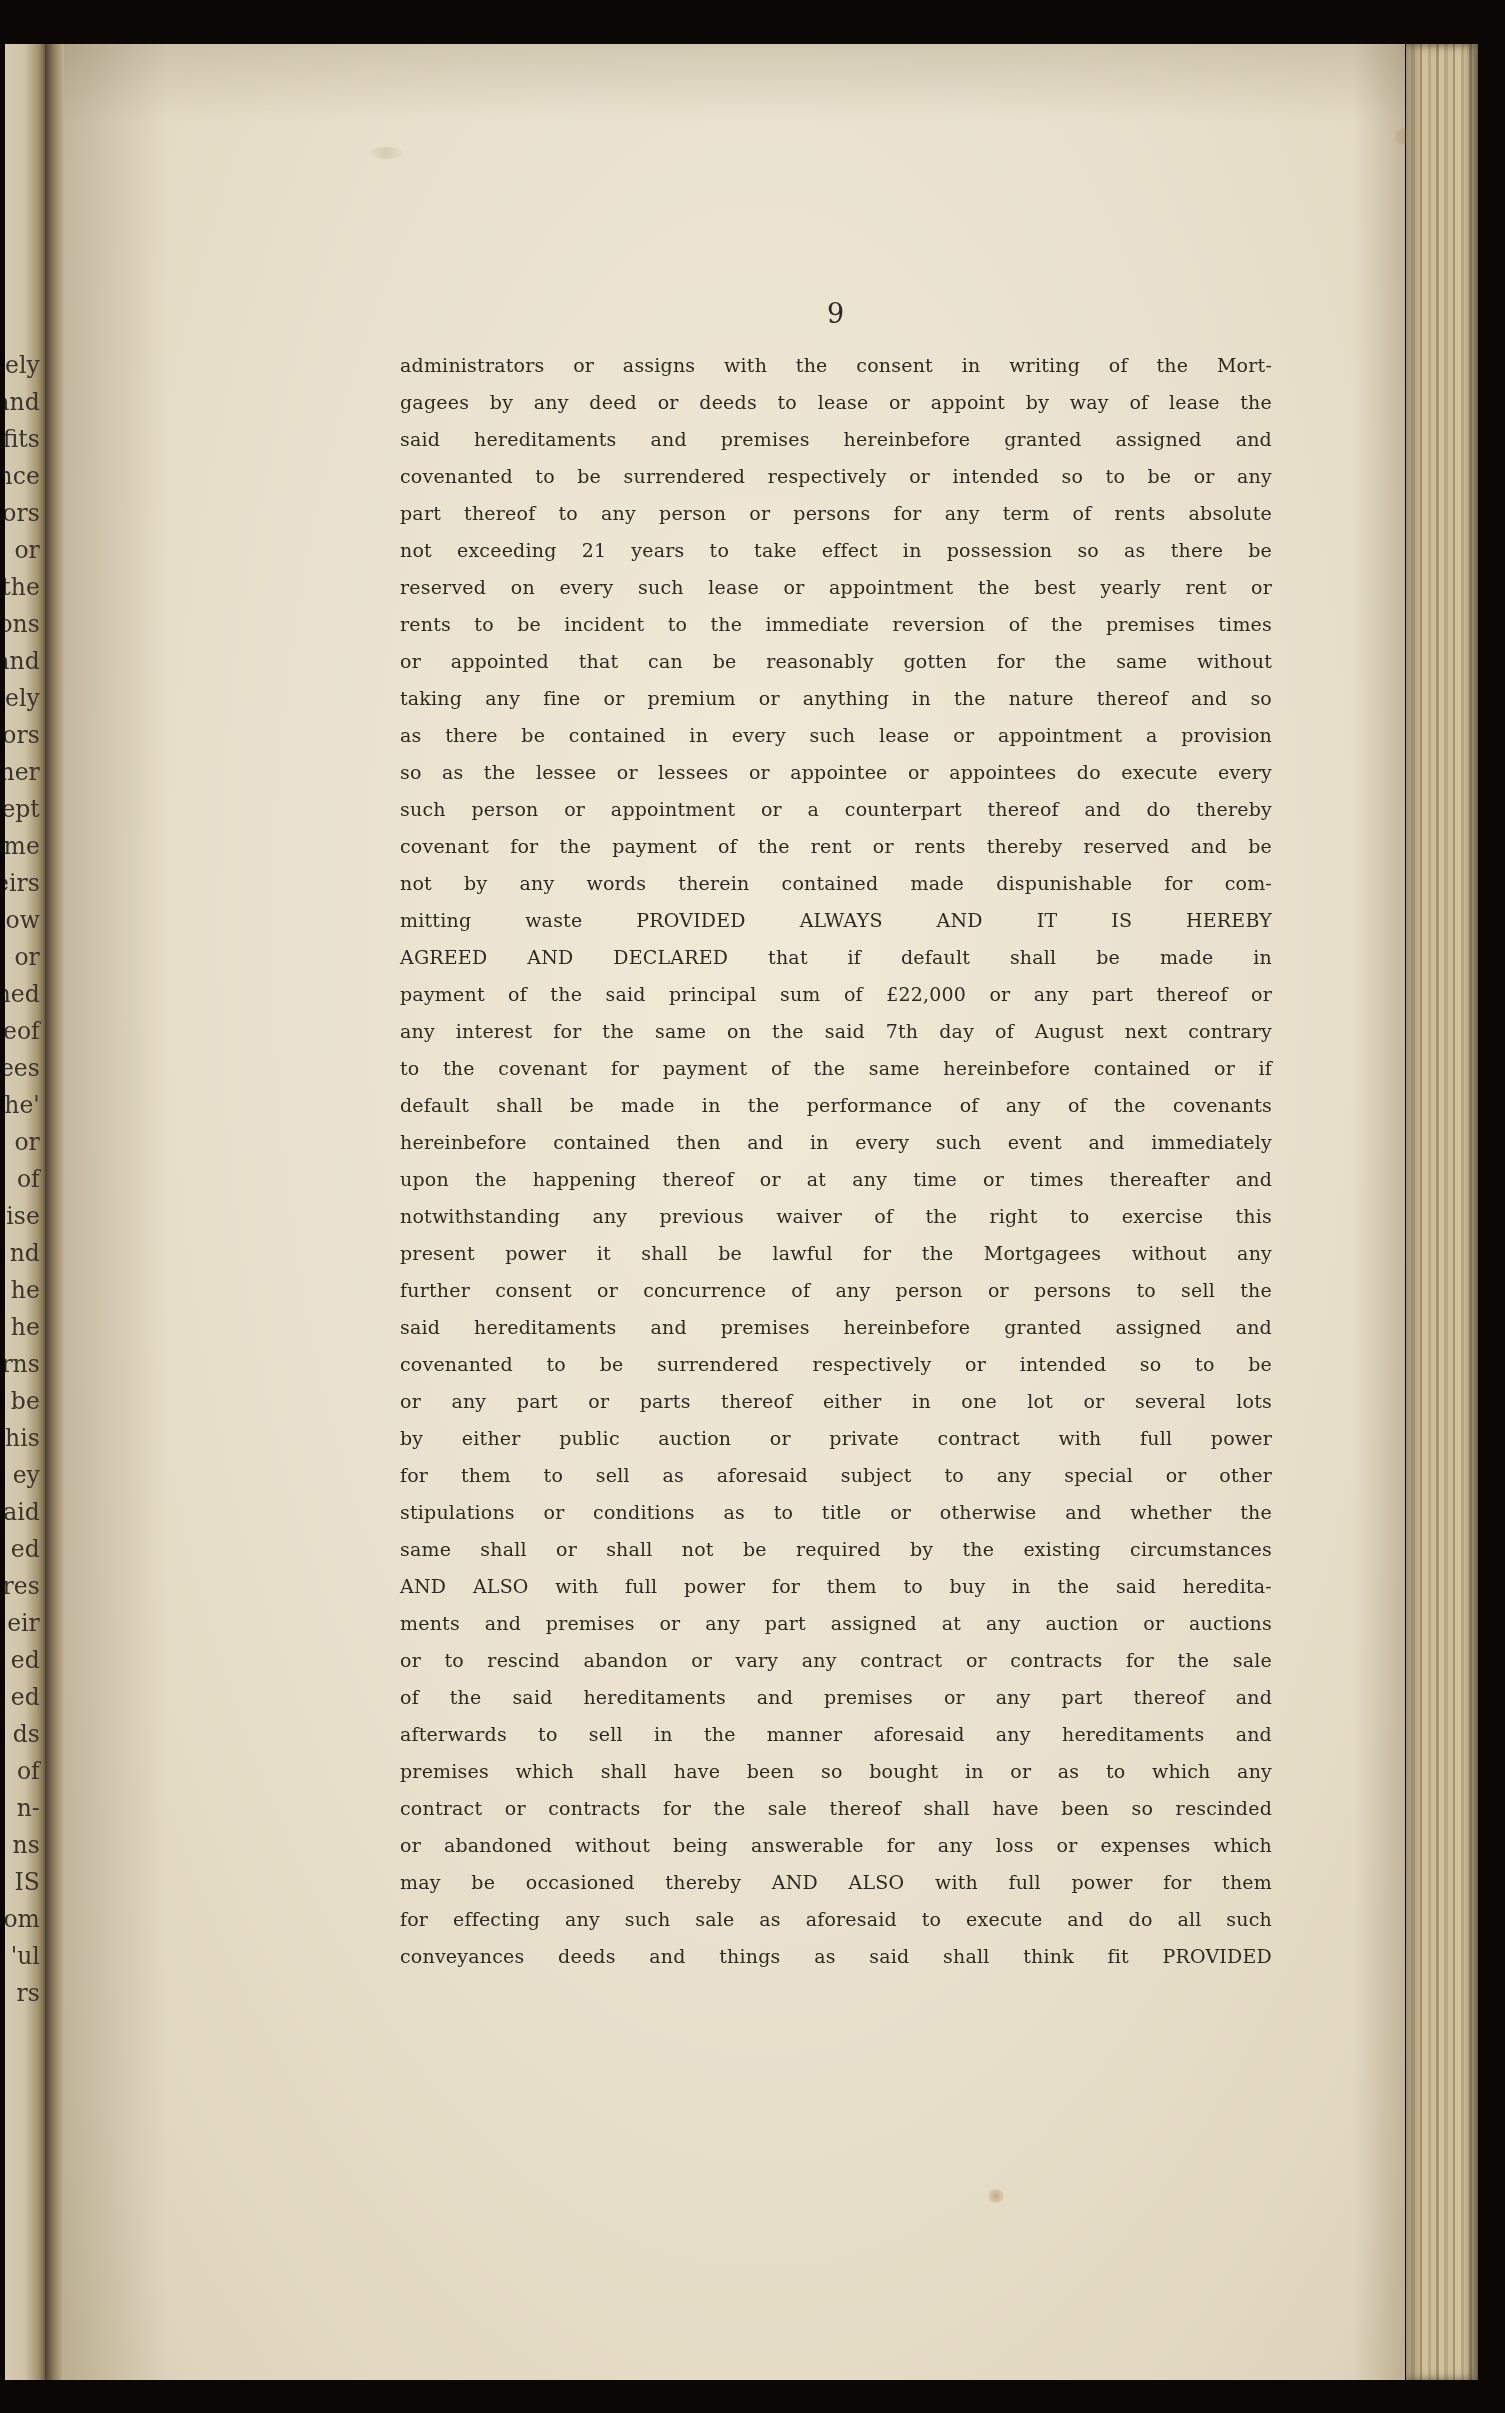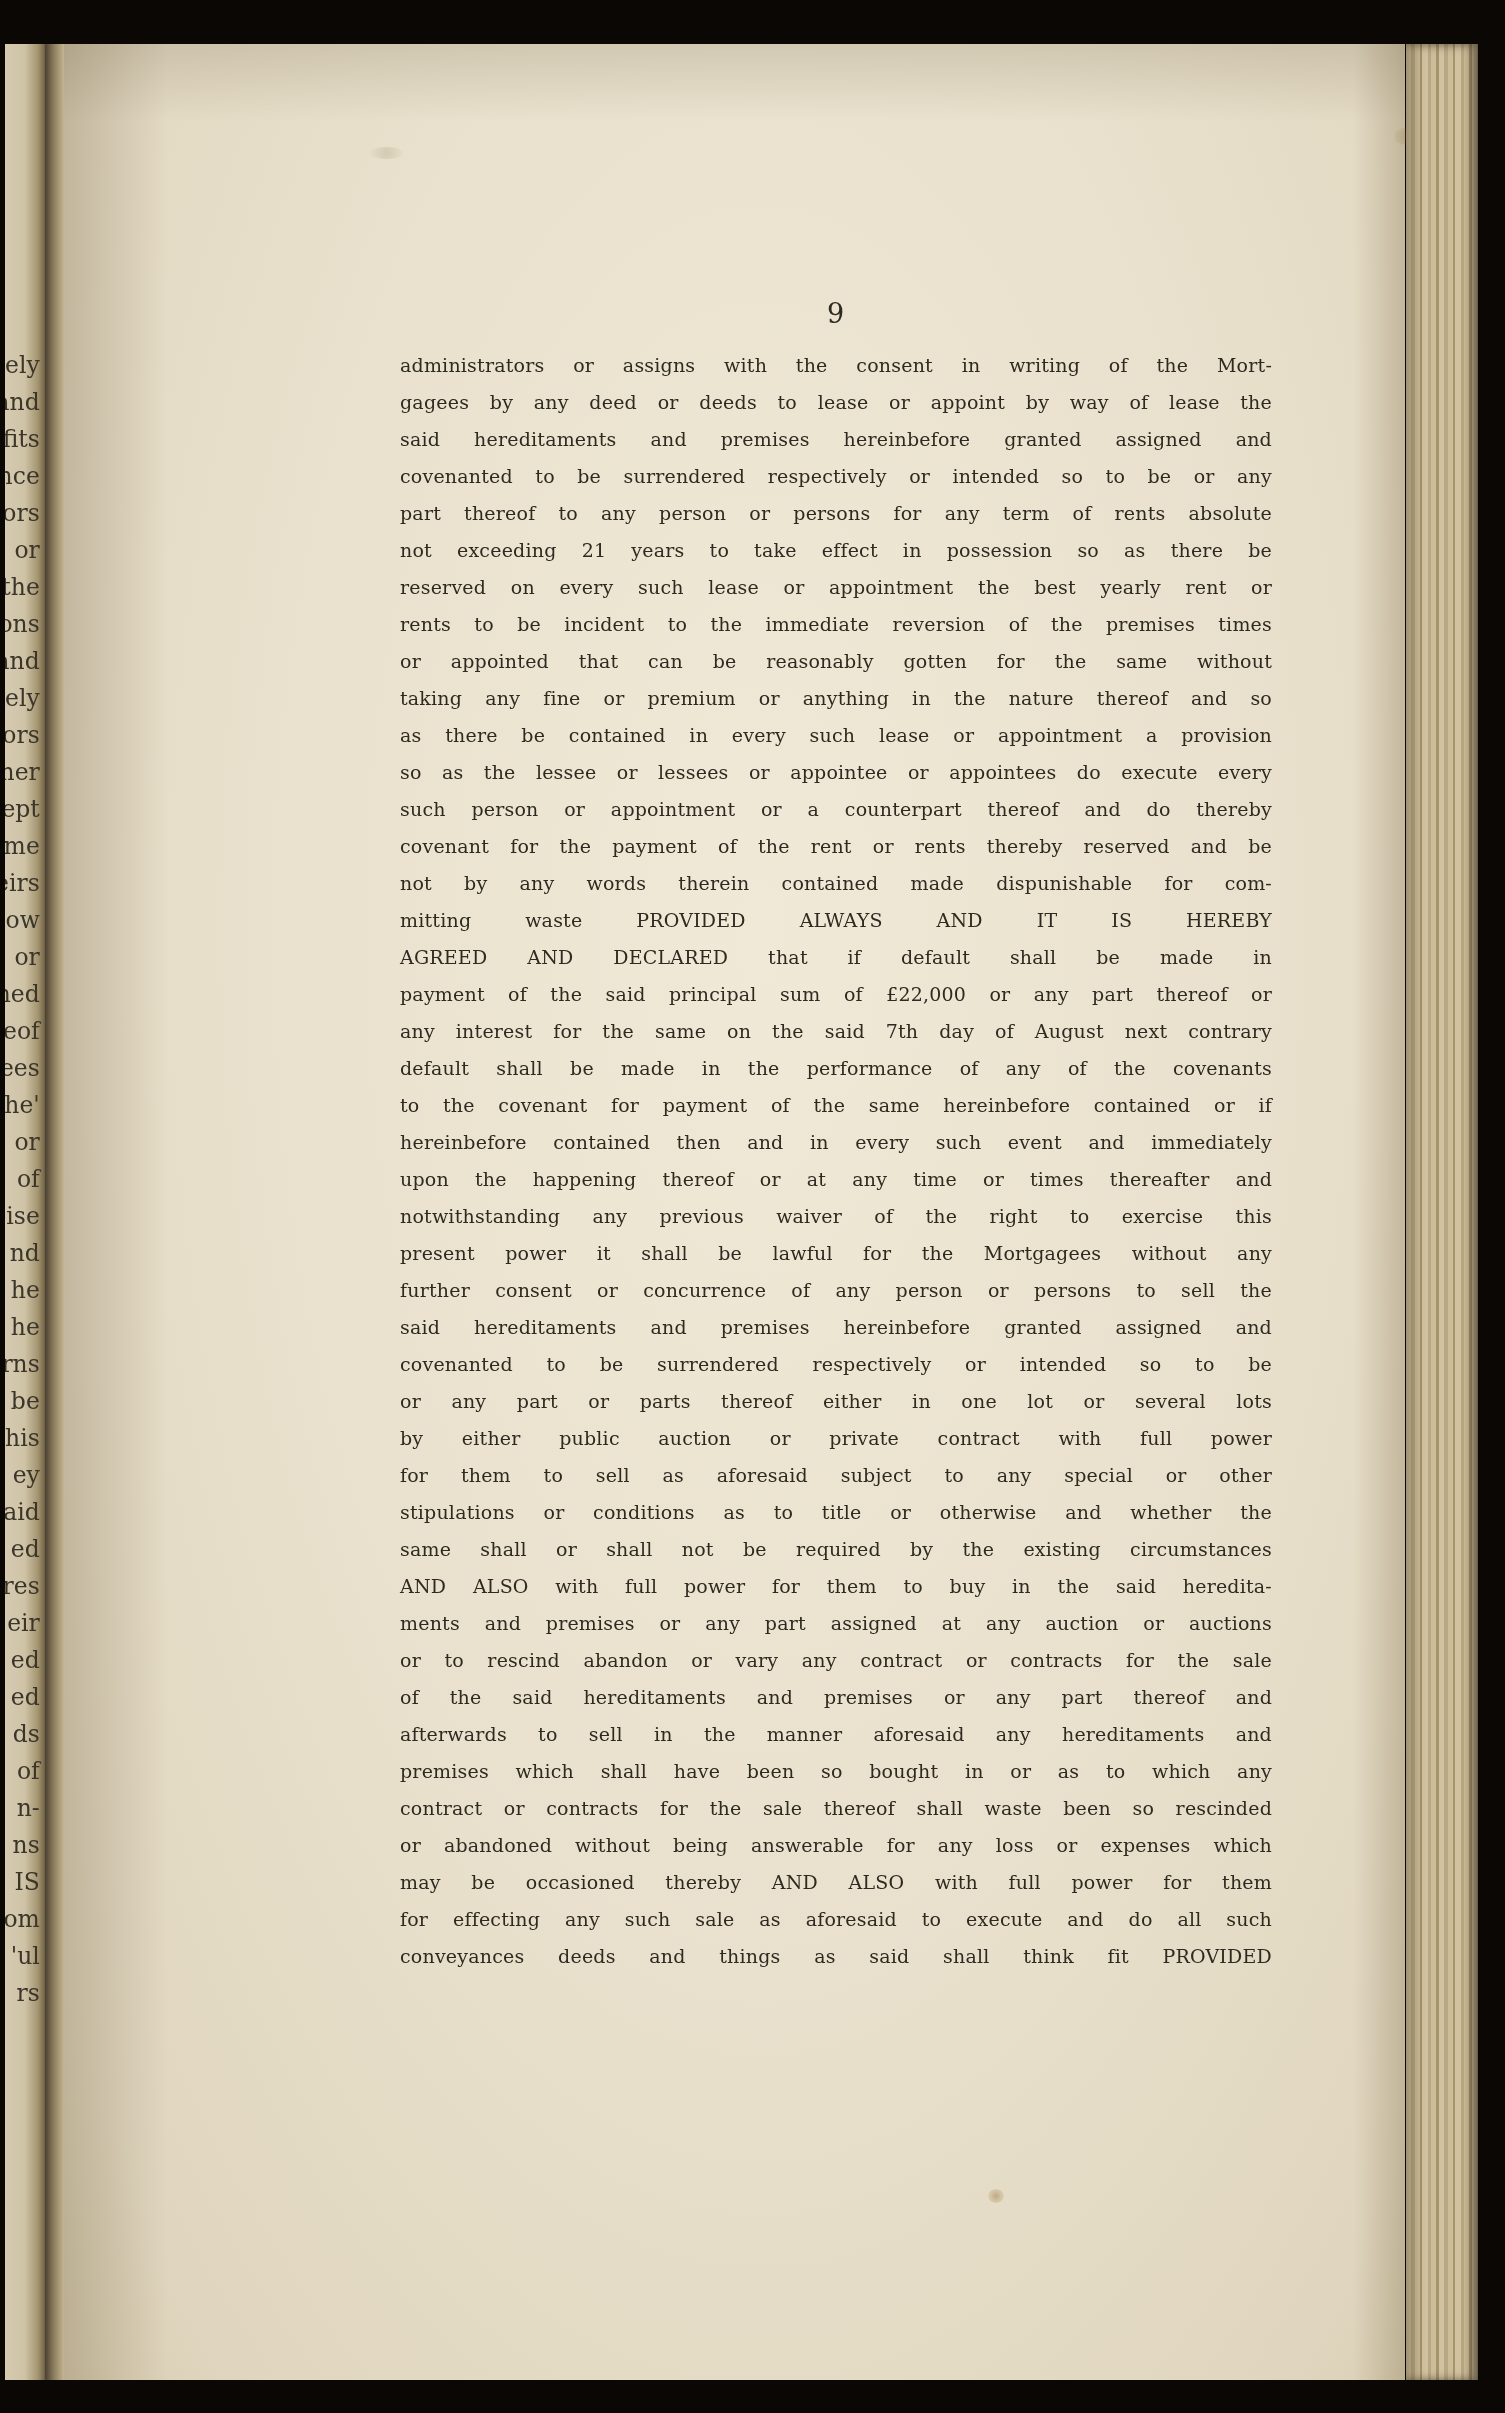--- a/index.html
+++ b/index.html
@@ -175,41 +175,41 @@
         <div class="text-line">taking any fine or premium or anything in the nature thereof and so</div>
         <div class="text-line">as there be contained in every such lease or appointment a provision</div>
         <div class="text-line">so as the lessee or lessees or appointee or appointees do execute every</div>
         <div class="text-line">such person or appointment or a counterpart thereof and do thereby</div>
         <div class="text-line">covenant for the payment of the rent or rents thereby reserved and be</div>
         <div class="text-line">not by any words therein contained made dispunishable for com-</div>
         <div class="text-line">mitting waste PROVIDED ALWAYS AND IT IS HEREBY</div>
         <div class="text-line">AGREED AND DECLARED that if default shall be made in</div>
         <div class="text-line">payment of the said principal sum of £22,000 or any part thereof or</div>
         <div class="text-line">any interest for the same on the said 7th day of August next contrary</div>
+        <div class="text-line">to the covenant for payment of the same hereinbefore contained or if</div>
         <div class="text-line">default shall be made in the performance of any of the covenants</div>
-        <div class="text-line">to the covenant for payment of the same hereinbefore contained or if</div>
         <div class="text-line">hereinbefore contained then and in every such event and immediately</div>
         <div class="text-line">upon the happening thereof or at any time or times thereafter and</div>
         <div class="text-line">notwithstanding any previous waiver of the right to exercise this</div>
         <div class="text-line">present power it shall be lawful for the Mortgagees without any</div>
         <div class="text-line">further consent or concurrence of any person or persons to sell the</div>
         <div class="text-line">said hereditaments and premises hereinbefore granted assigned and</div>
         <div class="text-line">covenanted to be surrendered respectively or intended so to be</div>
         <div class="text-line">or any part or parts thereof either in one lot or several lots</div>
         <div class="text-line">by either public auction or private contract with full power</div>
         <div class="text-line">for them to sell as aforesaid subject to any special or other</div>
         <div class="text-line">stipulations or conditions as to title or otherwise and whether the</div>
         <div class="text-line">same shall or shall not be required by the existing circumstances</div>
         <div class="text-line">AND ALSO with full power for them to buy in the said heredita-</div>
         <div class="text-line">ments and premises or any part assigned at any auction or auctions</div>
         <div class="text-line">or to rescind abandon or vary any contract or contracts for the sale</div>
         <div class="text-line">of the said hereditaments and premises or any part thereof and</div>
         <div class="text-line">afterwards to sell in the manner aforesaid any hereditaments and</div>
         <div class="text-line">premises which shall have been so bought in or as to which any</div>
-        <div class="text-line">contract or contracts for the sale thereof shall waste been so rescinded</div>
+        <div class="text-line">contract or contracts for the sale thereof shall have been so rescinded</div>
         <div class="text-line">or abandoned without being answerable for any loss or expenses which</div>
         <div class="text-line">may be occasioned thereby AND ALSO with full power for them</div>
         <div class="text-line">for effecting any such sale as aforesaid to execute and do all such</div>
         <div class="text-line">conveyances deeds and things as said shall think fit PROVIDED</div>
       </div>
 
     <div class="stain s1"></div>
     <div class="stain s2"></div>
     <div class="stain s3"></div>
   </div>

